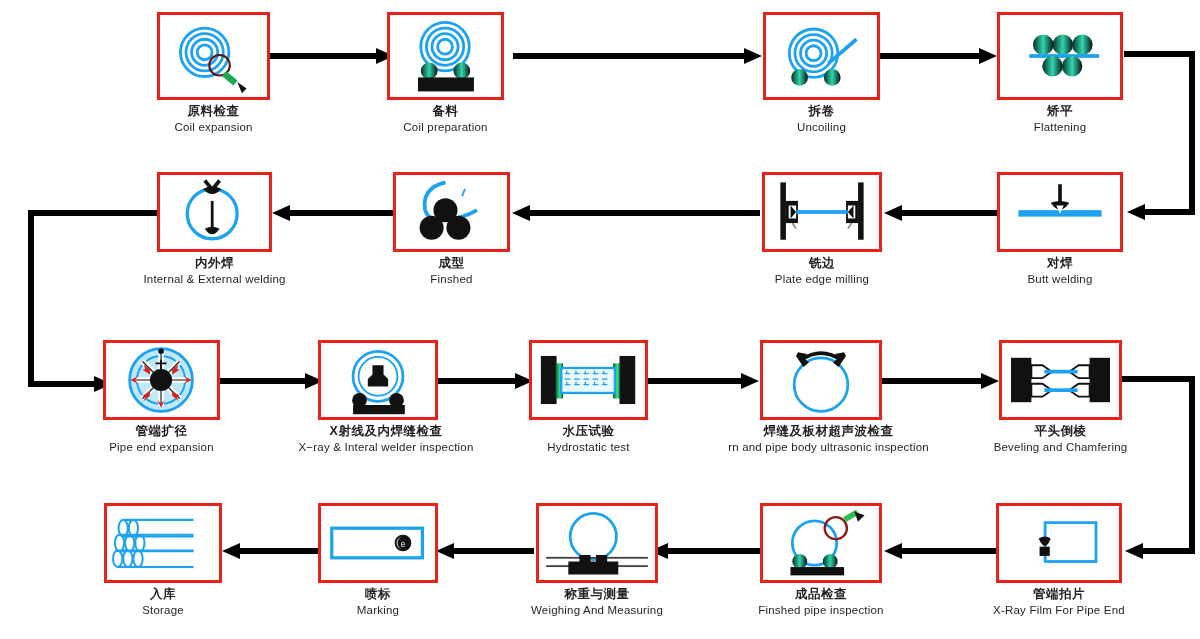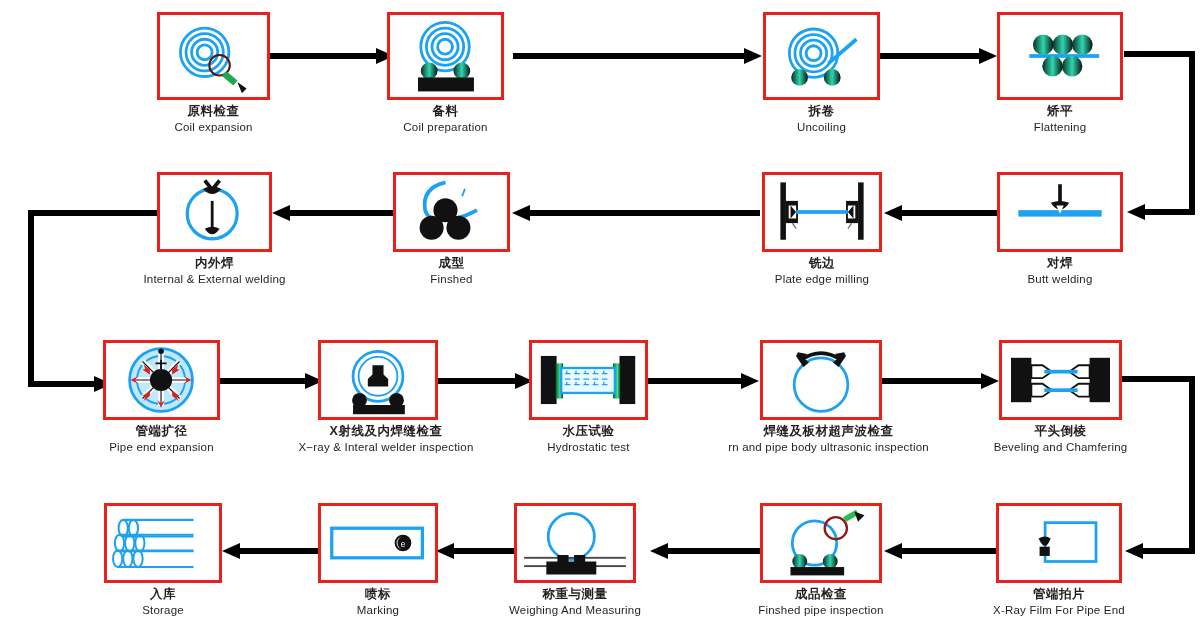--- a/index.html
+++ b/index.html
@@ -457,21 +457,21 @@
         <circle cx="71" cy="60" r="8" fill="url(#gf1)"></circle>
         <rect x="28" y="66" width="58" height="9" fill="#111"></rect>
       </svg>
     </div>
     <div class="caption" style="top:84px;width:260px;">
       <div class="cn">成品检查</div>
       <div class="en">Finshed pipe inspection</div>
     </div>
   </div>
 
-  <div class="node" style="left:514px;top:503px;width:122px;height:80px;border-radius:26px;">
+  <div class="node" style="left:536px;top:503px;width:122px;height:80px;border-radius:26px;">
     <div class="nbox" style="width:122px;height:80px;">
       <svg viewBox="0 0 122 80">
         <circle cx="57" cy="33" r="25" fill="none" stroke="#1ca2f0" stroke-width="3"></circle>
         <rect x="6" y="55" width="110" height="2" fill="#444"></rect>
         <rect x="6" y="64" width="110" height="2" fill="#444"></rect>
         <path d="M30 74 V60 h12 v-7 h12 v7 h6 v-7 h12 v7 h12 V74 z" fill="#111"></path>
       </svg>
     </div>
     <div class="caption" style="top:84px;width:280px;">
       <div class="cn">称重与测量</div>

